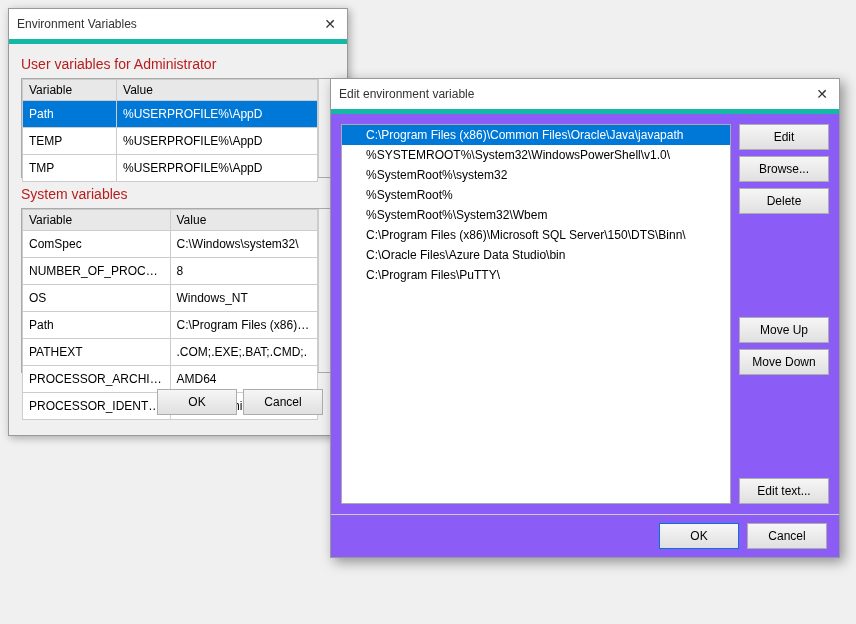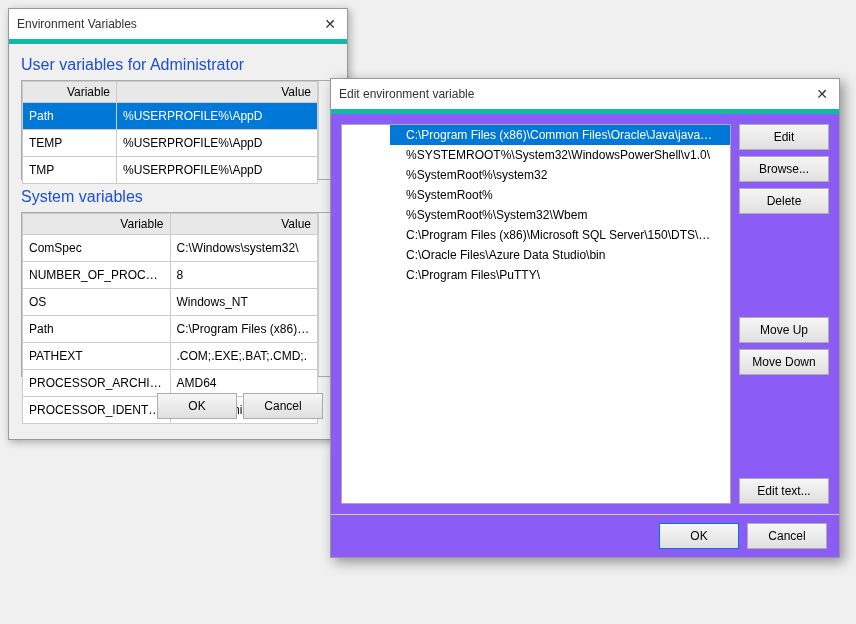--- a/index.html
+++ b/index.html
@@ -45,35 +45,35 @@
       font-size: 14px;
       color: #333;
       display: flex;
       align-items: center;
       justify-content: center;
     }
     .dialog-content {
       padding: 12px;
     }
     .section-label {
-      font-size: 16px;
+      font-size: 14px;
       margin-bottom: 6px;
-      color: #1d4ed8;
+      color: #b91c1c;
     }
     .variable-table {
       width: 100%;
       border: 1px solid #999;
       background: #fff;
       border-collapse: collapse;
     }
     .variable-table th {
       background: #e8e8e8;
       border: 1px solid #ccc;
       padding: 3px 6px;
-      text-align: right;
+      text-align: left;
       font-weight: normal;
       font-size: 12px;
     }
     .variable-table td {
       border: 1px solid #ccc;
       padding: 6px 6px;
       font-size: 12px;
       white-space: nowrap;
       overflow: hidden;
       max-width: 120px;
@@ -115,27 +115,26 @@
     }
     .path-list-container {
       flex: 1;
       border: 1px solid #aaa;
       background: #fff;
       height: 380px;
       overflow-y: auto;
       overflow-x: hidden;
     }
     .path-list-item {
-      padding: 3px 16px;
+      padding: 3px 24px;
       font-size: 12px;
       cursor: pointer;
       white-space: nowrap;
       overflow: hidden;
       text-overflow: ellipsis;
-      margin-left: 48px;
     }
     .path-list-item.selected {
       background: #0078d7;
       color: #fff;
     }
     .edit-buttons {
       display: flex;
       flex-direction: column;
       gap: 6px;
       min-width: 90px;

